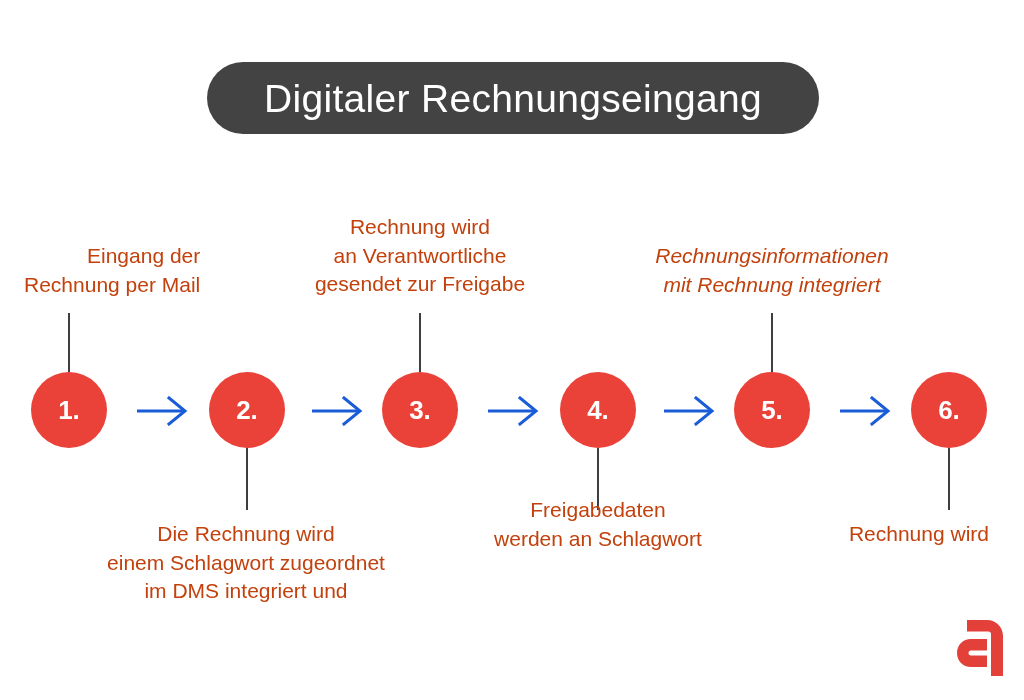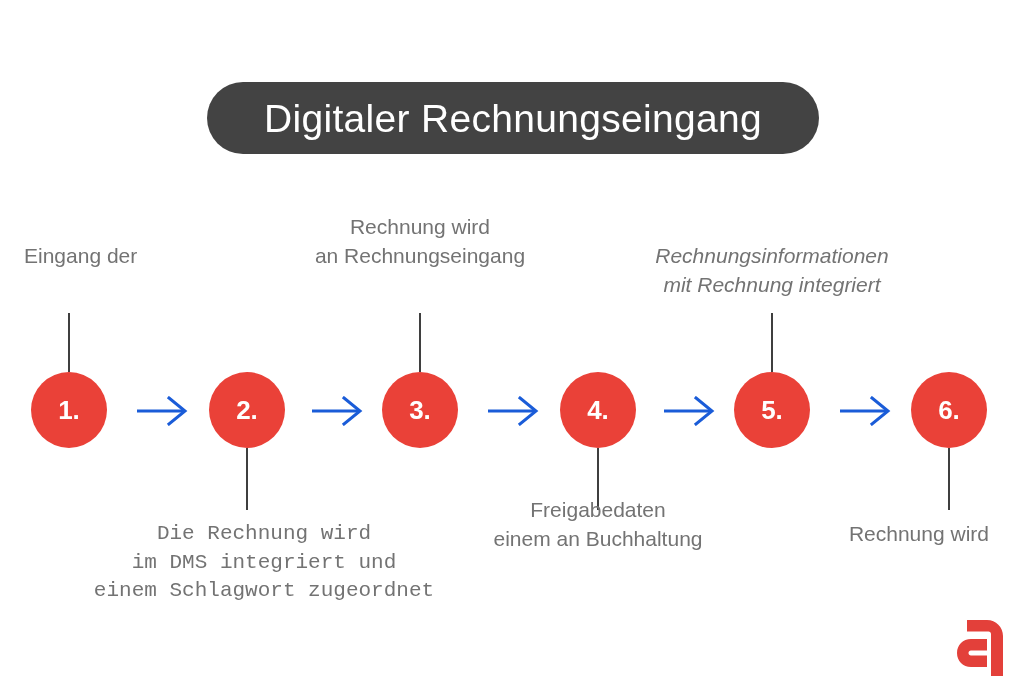--- a/index.html
+++ b/index.html
@@ -26,21 +26,20 @@
     left: 207px;
     top: 62px;
     width: 612px;
     height: 72px;
     background: #434343;
     border-radius: 36px;
     display: flex;
     align-items: center;
     justify-content: center;
     box-sizing: border-box;
-    margin-top: 20px;
   }
   .title-text {
     color: #ffffff;
     font-size: 39px;
     font-weight: 400;
     letter-spacing: 0.3px;
     line-height: 1;
     white-space: nowrap;
   }
 
@@ -77,21 +76,21 @@
     position: absolute;
     width: 2px;
     background: #3f3f3f;
   }
 
   
   .label {
     position: absolute;
     font-size: 21px;
     line-height: 1.36;
-    color: #737373;
+    color: #c2410c;
     white-space: nowrap;
   }
   .label.center { text-align: center; }
   .label.left   { text-align: right; }
   .label.right  { text-align: right; }
   .label .ln { display: block; }
 
   
   .logo {
     position: absolute;
@@ -105,52 +104,54 @@
 <body>
 
 <div class="canvas">
 
   <div class="title-pill">
     <span class="title-text">Digitaler Rechnungseingang</span>
   </div>
 
   <div class="label left" style="left:24px; top:242px;">
     <span class="ln">Eingang der</span>
+    <span class="ln">Rechnung per Mail</span>
   </div>
   <div class="connector" style="left:68px; top:313px; height:59px;"></div>
   <div class="circle" style="left:31px;">
     <span class="circle-num">1.</span>
   </div>
 
   <div class="circle" style="left:209px;">
     <span class="circle-num">2.</span>
   </div>
   <div class="connector" style="left:246px; top:448px; height:62px;"></div>
-  <div class="label center" style="left:64px; top:520px; width:400px;font-family:Liberation Mono, monospace;">
+  <div class="label center" style="left:46px; top:520px; width:400px;">
     <span class="ln">Die Rechnung wird</span>
+    <span class="ln">einem Schlagwort zugeordnet</span>
     <span class="ln">im DMS integriert und</span>
-    <span class="ln">einem Schlagwort zugeordnet</span>
   </div>
 
   <div class="label center" style="left:220px; top:213px; width:400px;">
     <span class="ln">Rechnung wird</span>
-    <span class="ln">an Rechnungseingang</span>
+    <span class="ln">an Verantwortliche</span>
+    <span class="ln">gesendet zur Freigabe</span>
   </div>
   <div class="connector" style="left:419px; top:313px; height:59px;"></div>
   <div class="circle" style="left:382px;">
     <span class="circle-num">3.</span>
   </div>
 
   <div class="circle" style="left:560px;">
     <span class="circle-num">4.</span>
   </div>
   <div class="connector" style="left:597px; top:448px; height:62px;"></div>
   <div class="label center" style="left:398px; top:496px; width:400px;">
     <span class="ln">Freigabedaten</span>
-    <span class="ln">einem an Buchhaltung</span>
+    <span class="ln">werden an Schlagwort</span>
   </div>
 
   <div class="label center" style="left:572px; top:242px; width:400px;font-style:italic;">
     <span class="ln">Rechnungsinformationen</span>
     <span class="ln">mit Rechnung integriert</span>
   </div>
   <div class="connector" style="left:771px; top:313px; height:59px;"></div>
   <div class="circle" style="left:734px;">
     <span class="circle-num">5.</span>
   </div>

